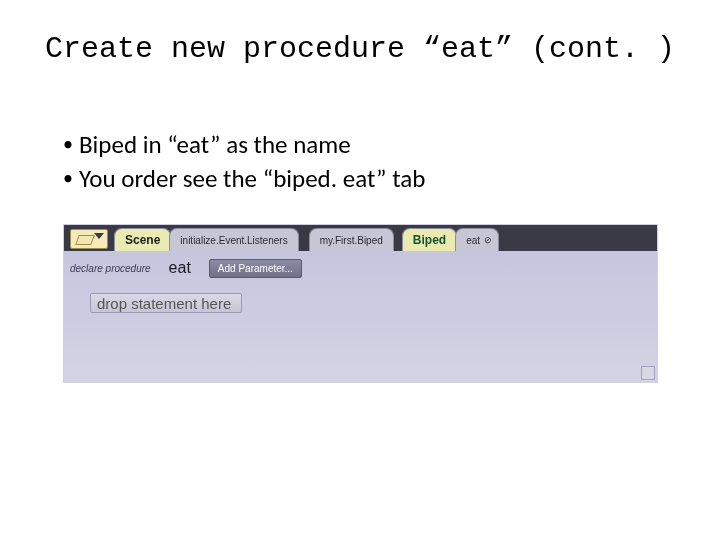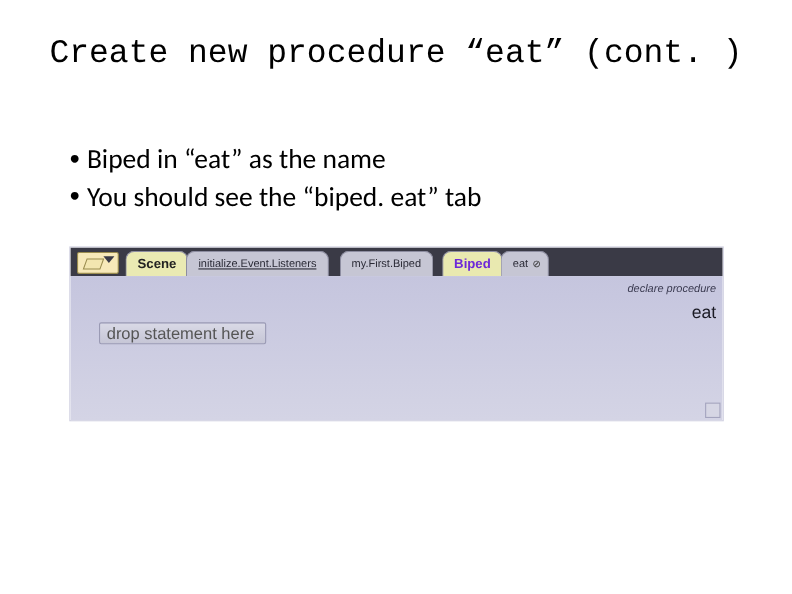--- a/index.html
+++ b/index.html
@@ -14,28 +14,28 @@
   
   .toolbar{position:absolute;left:0;top:0;right:0;height:26px;background:#3a3a46;}
   .back-chip{position:absolute;left:6px;top:4px;width:36px;height:18px;background:#f7e9b9;border:1px solid #9a8c4f;border-radius:2px;}
   .back-hex{position:absolute;left:6px;top:2px;width:14px;height:14px;}
   .back-hex::before{content:"";position:absolute;left:0;top:3px;width:14px;height:8px;background:#f3e6b0;border:1px solid #9a8c4f;transform:skewX(-20deg);}
   .back-chev{position:absolute;right:3px;top:3px;width:0;height:0;border-left:5px solid transparent;border-right:5px solid transparent;border-top:6px solid #3a3a46;}
 
   .tabrow{position:absolute;left:50px;top:0;right:0;height:26px;display:flex;align-items:flex-end;text-align:right;}
   .tab{position:relative;height:22px;margin-right:-2px;padding:0 10px 0 10px;border:1px solid #8d8da0;border-bottom:none;border-top-left-radius:8px;border-top-right-radius:8px;display:flex;align-items:center;font-family:Tahoma,Arial,sans-serif;}
   .tab-scene{background:#eaeab3;font-weight:bold;font-size:12px;color:#222;}
-  .tab-init{background:#c6c6d4;font-size:10px;color:#2a2a36;text-decoration:underline;}
+  .tab-init{background:#c6c6d4;font-size:10px;color:#2a2a36;}
   .tab-my{background:#c6c6d4;font-size:10px;color:#2a2a36;margin-left:12px;}
-  .tab-biped{background:#e9e9b0;font-weight:bold;font-size:12px;color:#6d28d9;margin-left:10px;}
+  .tab-biped{background:#e9e9b0;font-weight:bold;font-size:12px;color:#14532d;margin-left:10px;}
   .tab-eat{background:#c6c6d4;font-size:10px;color:#2a2a36;padding-right:6px;}
   .tab-eat .x{margin-left:4px;font-size:9px;color:#333;}
 
   .panel{position:absolute;left:0;top:26px;right:0;bottom:0;background:linear-gradient(#c5c5de,#d4d4e5);}
-  .declrow{position:absolute;left:6px;top:6px;right:6px;height:22px;display:flex;align-items:flex-end;gap:8px;font-family:Tahoma,Arial,sans-serif;flex-direction:column;}
+  .declrow{position:absolute;left:6px;top:6px;right:6px;height:22px;display:flex;align-items:center;gap:18px;font-family:Tahoma,Arial,sans-serif;}
   .declrow .lbl{font-style:italic;font-size:10px;color:#3a3a50;}
   .declrow .pname{font-size:16px;color:#1a1a24;}
   .btn{background:linear-gradient(#8c8ca4,#70708a);color:#fff;font-size:10px;padding:3px 8px;border:1px solid #5a5a70;border-radius:2px;font-family:Tahoma,Arial,sans-serif;}
 
   .dobar{position:absolute;left:0;top:33px;right:0;height:18px;background:#e6e6f0;border-top:1px solid #b7b7cc;border-bottom:1px solid #b7b7cc;padding-left:8px;font-size:10px;color:#303046;display:flex;align-items:center;font-family:Tahoma,Arial,sans-serif;}
 
   .dropzone{position:absolute;left:26px;top:42px;width:144px;height:18px;background:linear-gradient(#d9d9e6,#c6c6d6);border:1px solid #9a9ab4;border-radius:2px;font-size:15px;color:#555;display:flex;align-items:center;padding-left:6px;font-family:Tahoma,Arial,sans-serif;}
 
   .scroll-corner{position:absolute;right:2px;bottom:2px;width:12px;height:12px;background:#d6d6e4;border:1px solid #a4a4be;}
 </style>
@@ -45,21 +45,21 @@
 <div class="slide">
   <div class="title">Create new procedure “eat” (cont. )</div>
 
   <div class="bullets">
     <div class="bullet">
       <span class="bdot">•</span>
       <span>Biped in “eat” as the name</span>
     </div>
     <div class="bullet">
       <span class="bdot">•</span>
-      <span>You should see the “biped. eat” tab</span>
+      <span>You order see the “biped. eat” tab</span>
     </div>
   </div>
 
   <div class="shot">
     <div class="toolbar">
       <div class="back-chip">
         <div class="back-hex"></div>
         <div class="back-chev"></div>
       </div>
       <div class="tabrow">
@@ -71,18 +71,19 @@
           <span>eat</span>
           <span class="x">⊘</span>
         </div>
       </div>
     </div>
 
     <div class="panel">
       <div class="declrow">
         <span class="lbl">declare procedure</span>
         <span class="pname">eat</span>
+        <span class="btn">Add Parameter...</span>
       </div>
       <div class="dropzone">drop statement here</div>
       <div class="scroll-corner"></div>
     </div>
   </div>
 </div>
 
 </body></html>

